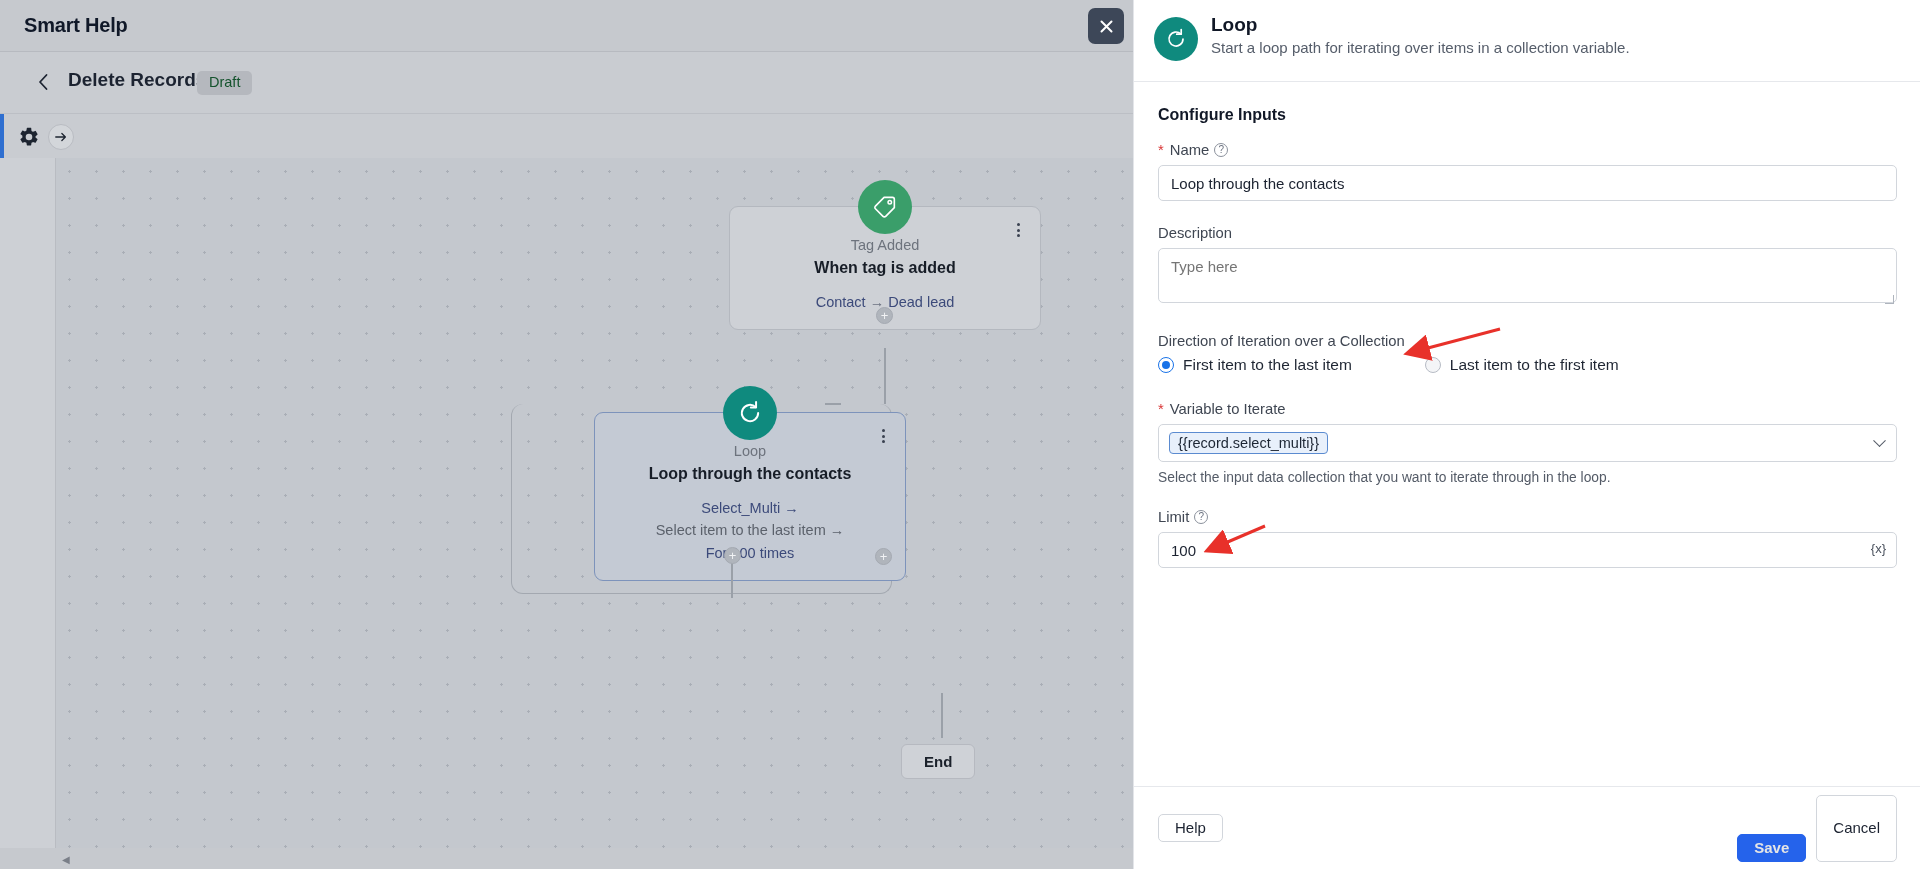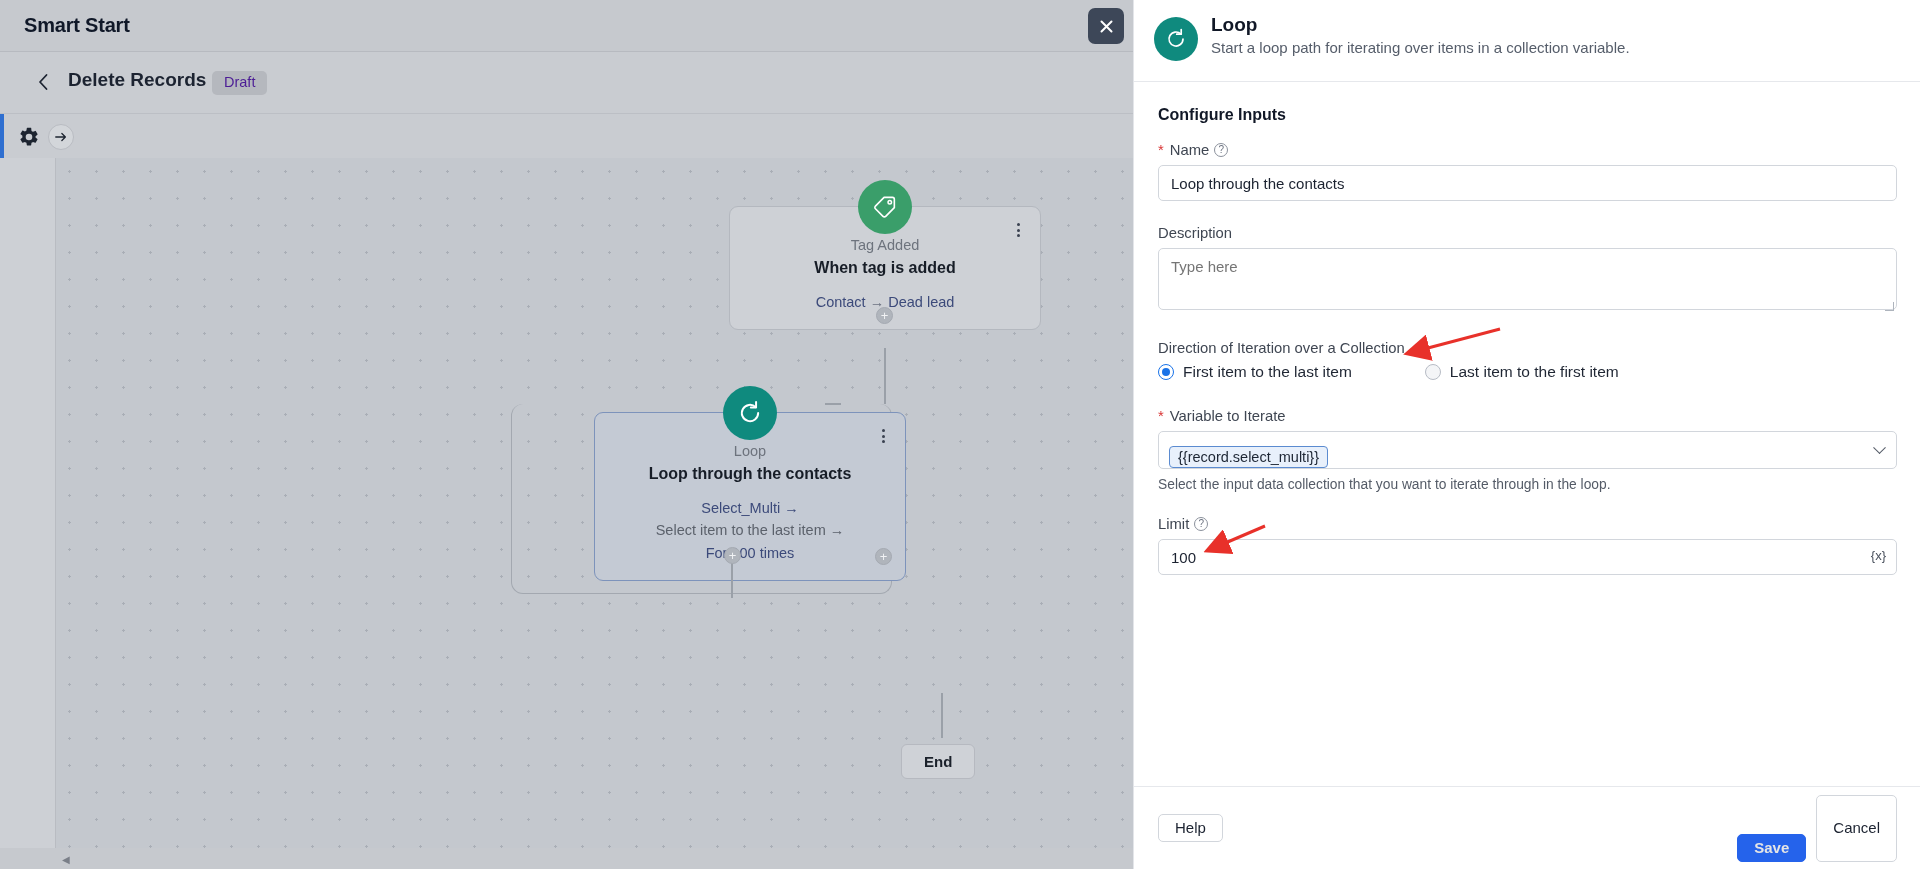--- a/index.html
+++ b/index.html
@@ -50,23 +50,23 @@
   .back-chevron {
     position: absolute; left: 32px; top: 19px;
     width: 22px; height: 22px; cursor: pointer;
     display: flex; align-items: center; justify-content: center;
   }
   .flow-name {
     position: absolute; left: 68px; top: 17px;
     font-size: 19px; font-weight: bold; color: #1c2331;
   }
   .draft-badge {
-    position: absolute; left: 212px; top: 19px;
+    position: absolute; left: 197px; top: 19px;
     padding: 3px 12px 5px 12px; border-radius: 5px;
-    background: #b5b8be; color: #4c1d95;
+    background: #b5b8be; color: #14532d;
     font-size: 14.5px;
   }
 
   
   .toolbar-strip {
     position: absolute; left: 0; top: 114px;
     width: 1133px; height: 44px;
     background: #c9ccd1;
   }
   .toolbar-accent {
@@ -212,21 +212,21 @@
   .text-input {
     width: 100%; height: 36px;
     border: 1px solid #d2d6dc; border-radius: 5px;
     padding: 0 12px; font-size: 15px; color: #1b2230;
     font-family: "Liberation Sans", sans-serif;
     background: #fff; outline: none;
   }
   .name-row { position: relative; margin-bottom: 24px; }
 
   .textarea {
-    width: 100%; height: 62px;
+    width: 100%; height: 55px;
     border: 1px solid #d2d6dc; border-radius: 5px;
     padding: 9px 12px; font-size: 15px; color: #9aa0ab;
     resize: none; font-family: "Liberation Sans", sans-serif; outline: none;
     background: #fff;
   }
   .ta-wrap { position: relative; margin-bottom: 26px; }
   .ta-grip {
     position: absolute; right: 3px; bottom: 3px; width: 9px; height: 9px;
     border-right: 1px solid #aeb4bd; border-bottom: 1px solid #aeb4bd;
   }
@@ -241,21 +241,21 @@
   }
   .radio.on { border: 1px solid #1a73e8; background: #fff; }
   .radio.on::after {
     content: ''; width: 8px; height: 8px; border-radius: 50%; background: #1a73e8;
   }
   .radio-label { font-size: 15.5px; color: #1f2633; }
 
   .select-wrap {
     position: relative; width: 100%; height: 38px;
     border: 1px solid #d2d6dc; border-radius: 5px;
-    display: flex; align-items: flex-end; padding: 0 32px 0 10px;
+    display: flex; align-items: center; padding: 0 32px 0 10px;
     background: #fff; cursor: pointer;
   }
   .token {
     display: inline-block;
     border: 1px solid #5b8bd0; border-radius: 4px;
     background: #e8f0fb; color: #1d2634;
     font-size: 14.5px; padding: 2px 8px;
   }
   .chev {
     position: absolute; right: 12px; top: 50%; margin-top: -4px;
@@ -290,21 +290,21 @@
   .ann { position: absolute; pointer-events: none; }
 </style>
 </head>
 <body>
 
 <div id="app">
 
   <div id="left-pane">
 
     <div class="app-header">
-      <div class="app-title">Smart Start</div>
+      <div class="app-title">Smart Help</div>
       <div class="close-btn">
         <svg width="15" height="15" viewBox="0 0 15 15">
           <path d="M2.5 2.5 L12.5 12.5 M12.5 2.5 L2.5 12.5" stroke="#ffffff" stroke-width="2" stroke-linecap="round"></path>
         </svg>
       </div>
     </div>
 
     <div class="sub-header">
       <div class="back-chevron">
         <svg width="13" height="18" viewBox="0 0 13 18">

